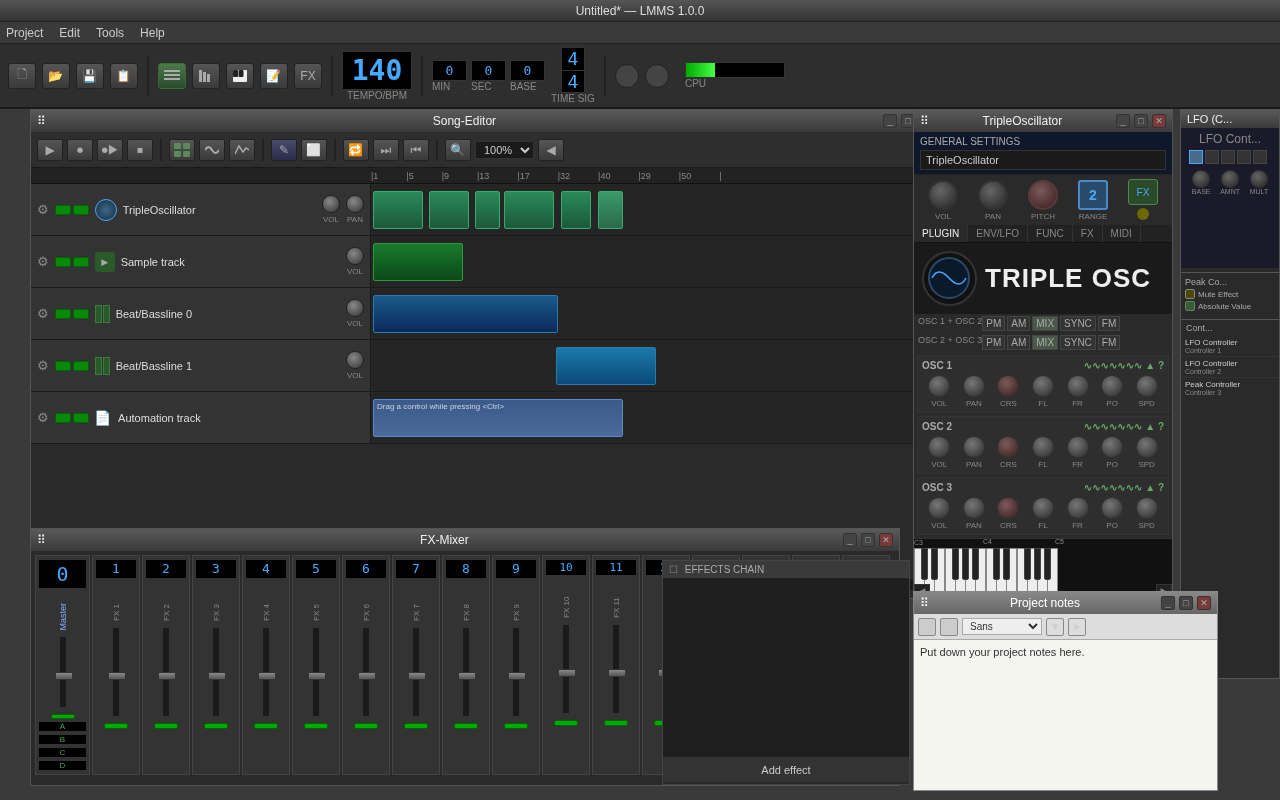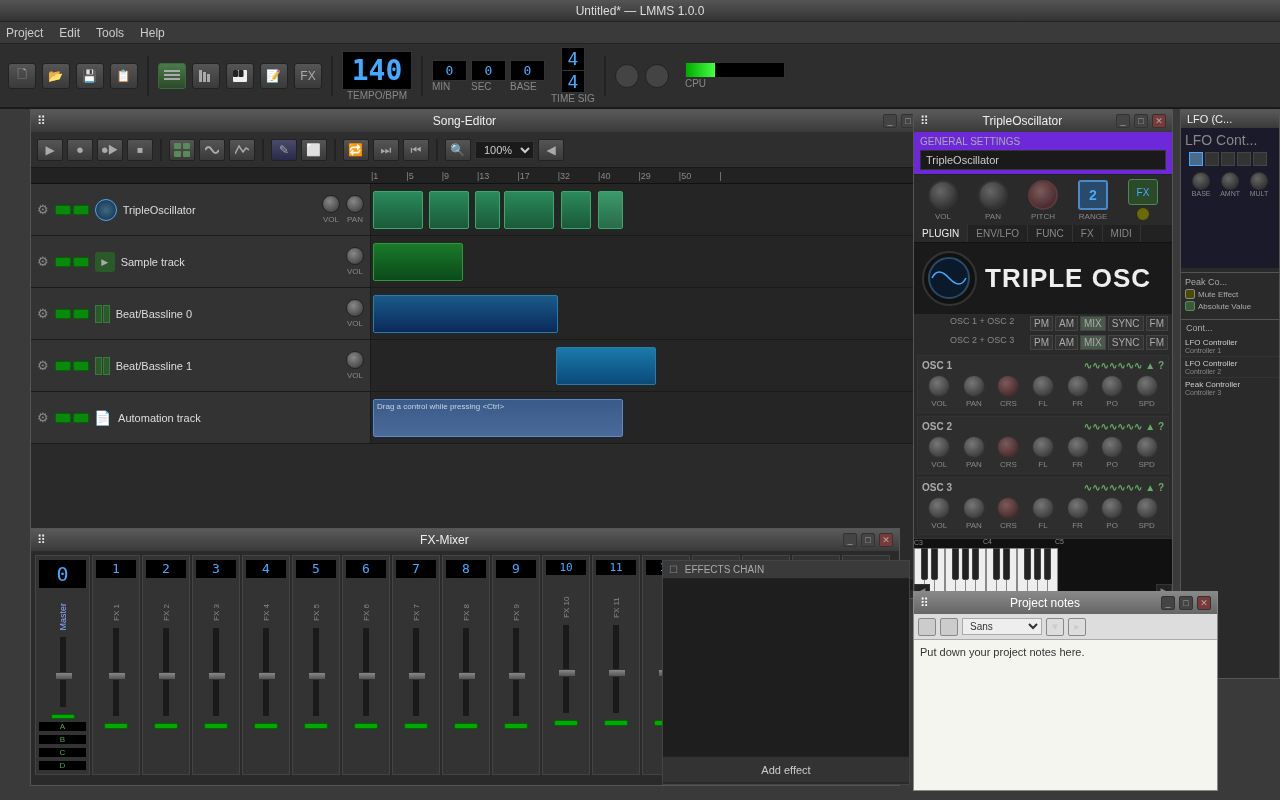--- a/index.html
+++ b/index.html
@@ -447,21 +447,21 @@
       width: 260px;
       height: 570px;
       background: #2a2a2a;
       border: 1px solid #555;
       position: absolute;
       top: 109px;
       left: 913px;
     }
 
     .general-settings {
-      background: #6d28d9;
+      background: #0f172a;
       padding: 4px 6px;
       font-size: 10px;
       color: #aaa;
       border-bottom: 1px solid #222;
     }
 
     .plugin-name-field {
       background: #1a1a1a;
       border: 1px solid #333;
       color: #ccc;
@@ -560,25 +560,23 @@
     .osc-mini-knob {
       width: 22px;
       height: 22px;
       border-radius: 50%;
       background: radial-gradient(circle at 40% 35%, #777, #2a2a2a);
       border: 1px solid #333;
     }
 
     .osc-connect-row {
       display: flex;
-      justify-content: space-between;
       padding: 2px 4px;
       font-size: 9px;
       color: #888;
-      margin-left: 32px;
     }
     .osc-btn-sm {
       background: #333;
       border: 1px solid #444;
       color: #aaa;
       font-size: 10px;
       padding: 1px 3px;
       cursor: pointer;
     }
 
@@ -1388,21 +1386,21 @@
     </div>
 
     <div style="position:absolute;left:0;bottom:0;width:16px;height:14px;background:#222;border:1px solid #333;display:flex;align-items:center;justify-content:center;cursor:pointer;font-size:9px;color:#888;">◀</div>
     <div style="position:absolute;right:0;bottom:0;width:16px;height:14px;background:#222;border:1px solid #333;display:flex;align-items:center;justify-content:center;cursor:pointer;font-size:9px;color:#888;">▶</div>
   </div>
 </div>
 
 <div id="lfo-panel">
   <div class="lfo-title">LFO (C...</div>
   <div style="padding:4px;background:#1a1a2a;height:140px;overflow:hidden;">
-    <div style="font-size:14px;color:#888;">LFO Cont...</div>
+    <div style="font-size:12px;color:#888;text-align:center;">LFO Cont...</div>
 
     <div class="lfo-shape-row">
       <div class="lfo-shape-btn active"></div>
       <div class="lfo-shape-btn"></div>
       <div class="lfo-shape-btn"></div>
       <div class="lfo-shape-btn"></div>
       <div class="lfo-shape-btn"></div>
     </div>
     <div style="display:flex;flex-direction:column;gap:3px;padding:2px;">
       <div style="display:flex;justify-content:space-around;">

